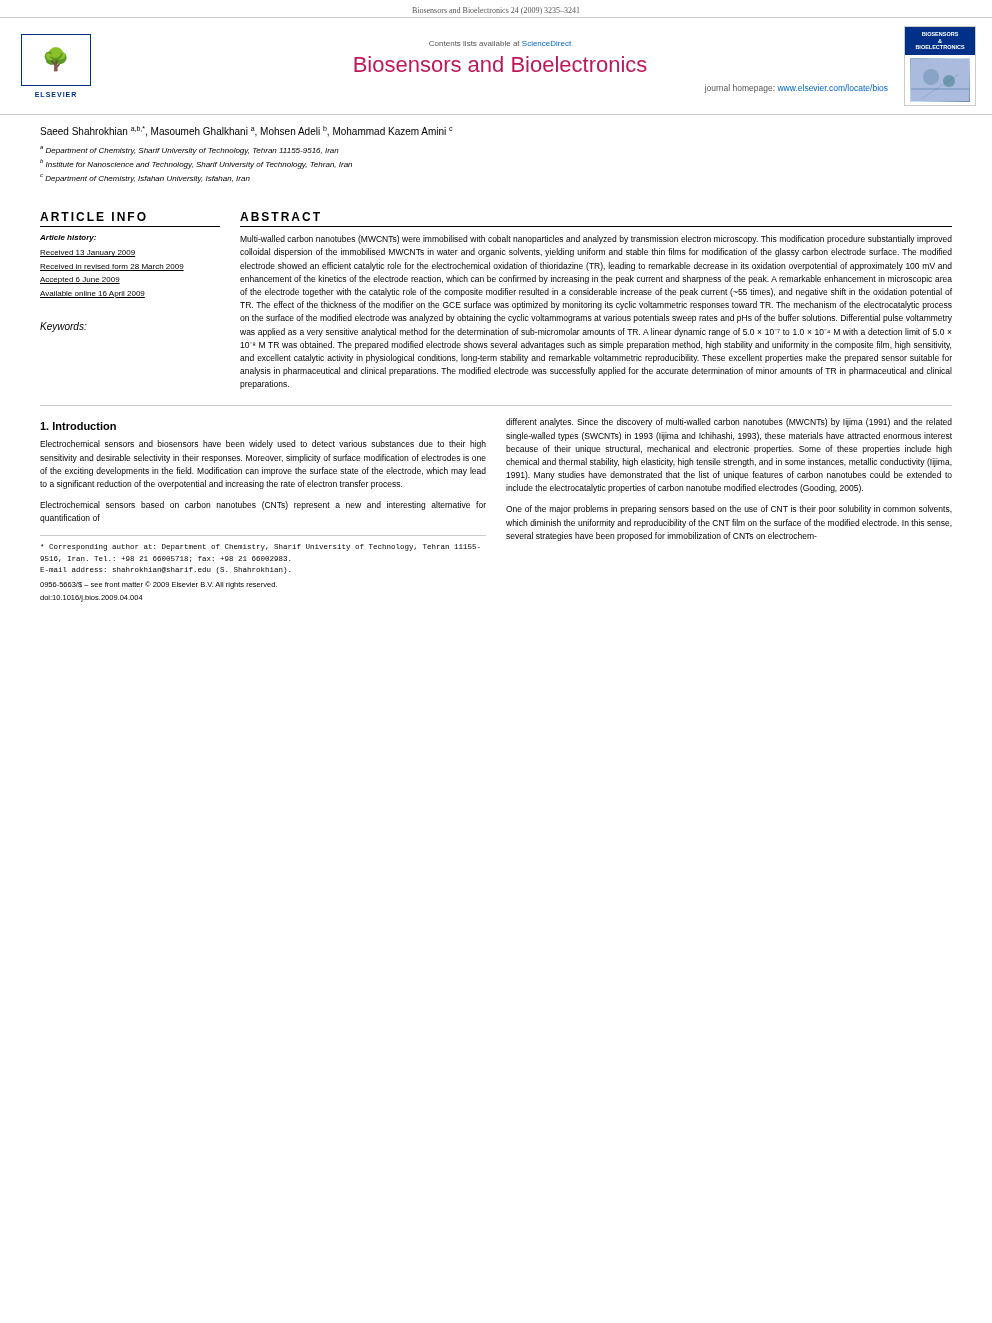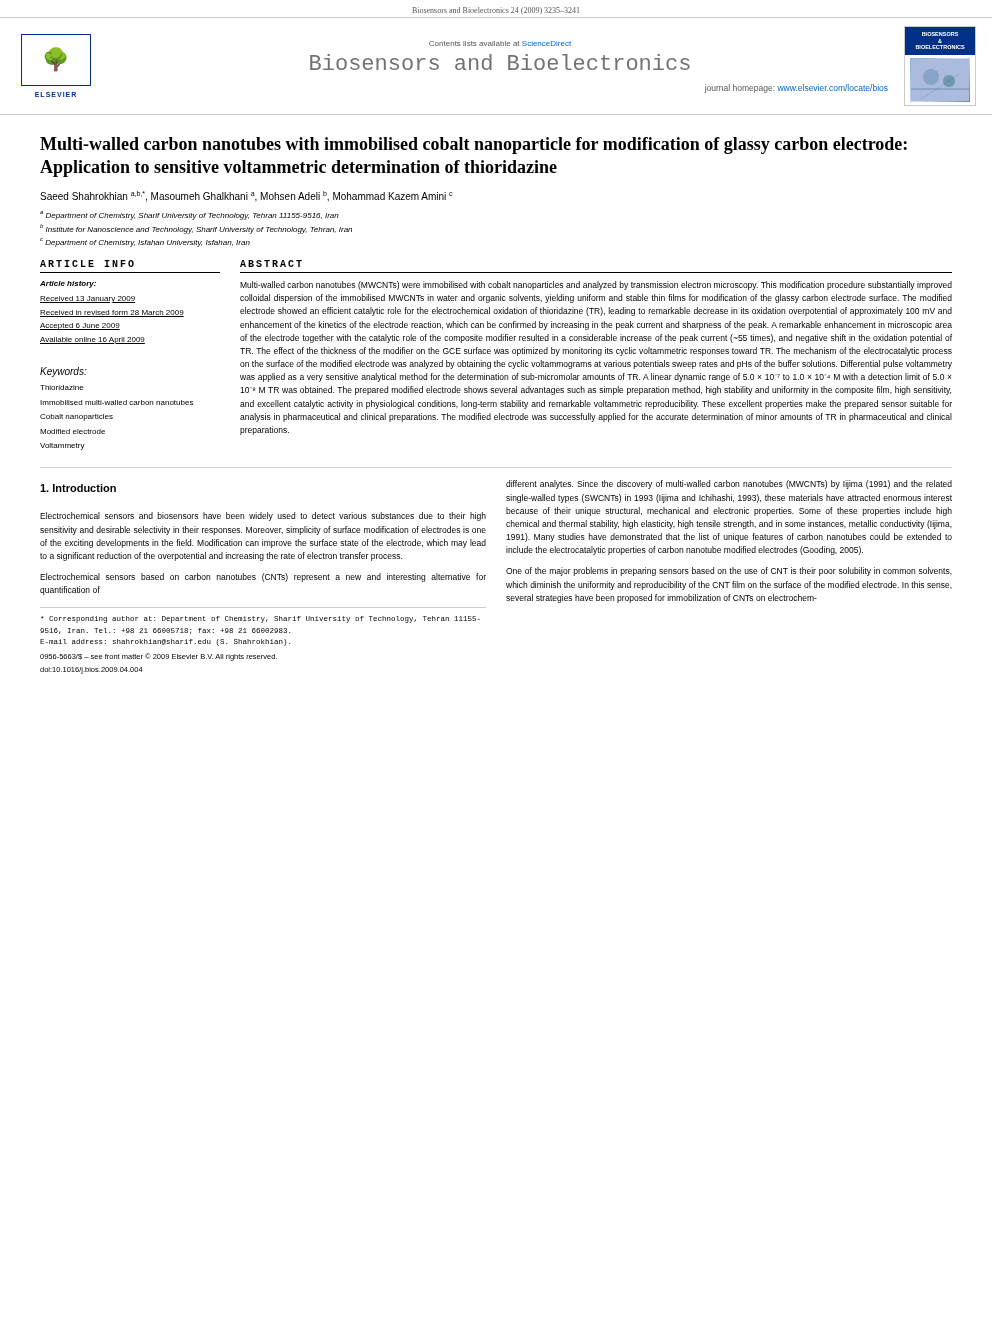--- a/index.html
+++ b/index.html
@@ -73,22 +73,22 @@
       color: #555;
       font-family: Arial, sans-serif;
       margin-bottom: 4px;
     }
     .contents-line a {
       color: #0066cc;
       text-decoration: none;
     }
     .journal-title-main {
       font-size: 22px;
-      color: #737373;
-      font-family: Liberation Mono, monospace;
+      color: #be185d;
+      font-family: Liberation Sans, sans-serif;
       font-weight: normal;
       line-height: 1.2;
     }
     .journal-homepage {
       font-size: 8.5px;
       color: #555;
       font-family: Arial, sans-serif;
       margin-top: 4px;
       text-align: right;
     }
@@ -185,29 +185,30 @@
     }
     .left-col {
       width: 180px;
       min-width: 180px;
     }
     .right-col {
       flex: 1;
     }
 
     .section-header {
-      font-size: 10px;
-      font-family: Liberation Mono, monospace;
+      font-size: 12px;
+      font-family: Liberation Sans, sans-serif;
       font-weight: bold;
       letter-spacing: 2px;
       color: #000;
       border-bottom: 1px solid #000;
       padding-bottom: 2px;
       margin-bottom: 6px;
       text-transform: uppercase;
+      margin-top: 16px;
     }
 
     .article-info-label {
       font-size: 8px;
       font-family: Arial, sans-serif;
       font-style: italic;
       color: #000;
       margin-bottom: 4px;
       font-weight: bold;
     }
@@ -269,21 +270,21 @@
     }
     .body-right {
       flex: 1;
     }
 
     .section-title {
       font-size: 11px;
       font-weight: bold;
       color: #000;
       font-family: Arial, sans-serif;
-      margin-bottom: 16px;
+      margin-bottom: 6px;
       margin-top: 4px;
     }
 
     .body-text {
       font-size: 8.5px;
       font-family: Arial, sans-serif;
       color: #000;
       line-height: 1.55;
       text-align: justify;
       margin-bottom: 8px;
@@ -355,21 +356,20 @@
             <line x1="0" y1="30" x2="58" y2="30" stroke="#336688" stroke-width="1" opacity="0.5"></line>
             <line x1="10" y1="40" x2="48" y2="15" stroke="#336688" stroke-width="0.5" opacity="0.4"></line>
           </svg>
         </div>
       </div>
     </div>
   </div>
 
   <div class="article-content">
 
-    <div class="article-title">Multi-walled carbon nanotubes with immobilised cobalt nanoparticle for modification of glassy carbon electrode: Application to sensitive voltammetric determination of thioridazine</div>
 
     <div class="authors">
       Saeed Shahrokhian <sup>a,b,*</sup>, Masoumeh Ghalkhani <sup>a</sup>, Mohsen Adeli <sup>b</sup>, Mohammad Kazem Amini <sup>c</sup>
     </div>
 
     <div class="affiliations">
       <sup>a</sup> Department of Chemistry, Sharif University of Technology, Tehran 11155-9516, Iran<br>
       <sup>b</sup> Institute for Nanoscience and Technology, Sharif University of Technology, Tehran, Iran<br>
       <sup>c</sup> Department of Chemistry, Isfahan University, Isfahan, Iran
     </div>
@@ -381,27 +381,20 @@
 
         <div class="article-info-label">Article history:</div>
         <div class="article-info-date">
           <span>Received 13 January 2009</span><br>
           <span>Received in revised form 28 March 2009</span><br>
           <span>Accepted 6 June 2009</span><br>
           <span>Available online 16 April 2009</span>
         </div>
 
         <div class="keywords-label">Keywords:</div>
-        <div class="keywords-list">
-          Thioridazine<br>
-          Immobilised multi-walled carbon nanotubes<br>
-          Cobalt nanoparticles<br>
-          Modified electrode<br>
-          Voltammetry
-        </div>
       </div>
 
       <div class="right-col">
         <div class="section-header">ABSTRACT</div>
         <div class="abstract-text">Multi-walled carbon nanotubes (MWCNTs) were immobilised with cobalt nanoparticles and analyzed by transmission electron microscopy. This modification procedure substantially improved colloidal dispersion of the immobilised MWCNTs in water and organic solvents, yielding uniform and stable thin films for modification of the glassy carbon electrode surface. The modified electrode showed an efficient catalytic role for the electrochemical oxidation of thioridazine (TR), leading to remarkable decrease in its oxidation overpotential of approximately 100 mV and enhancement of the kinetics of the electrode reaction, which can be confirmed by increasing in the peak current and sharpness of the peak. A remarkable enhancement in microscopic area of the electrode together with the catalytic role of the composite modifier resulted in a considerable increase of the peak current (~55 times), and negative shift in the oxidation potential of TR. The effect of the thickness of the modifier on the GCE surface was optimized by monitoring its cyclic voltammetric responses toward TR. The mechanism of the electrocatalytic process on the surface of the modified electrode was analyzed by obtaining the cyclic voltammograms at various potentials sweep rates and pHs of the buffer solutions. Differential pulse voltammetry was applied as a very sensitive analytical method for the determination of sub-micromolar amounts of TR. A linear dynamic range of 5.0 × 10⁻⁷ to 1.0 × 10⁻⁴ M with a detection limit of 5.0 × 10⁻⁸ M TR was obtained. The prepared modified electrode shows several advantages such as simple preparation method, high stability and uniformity in the composite film, high sensitivity, and excellent catalytic activity in physiological conditions, long-term stability and remarkable voltammetric reproducibility. These excellent properties make the prepared sensor suitable for analysis in pharmaceutical and clinical preparations. The modified electrode was successfully applied for the accurate determination of minor amounts of TR in pharmaceutical and clinical preparations.</div>
       </div>
     </div>
 
     <hr class="divider">
 

